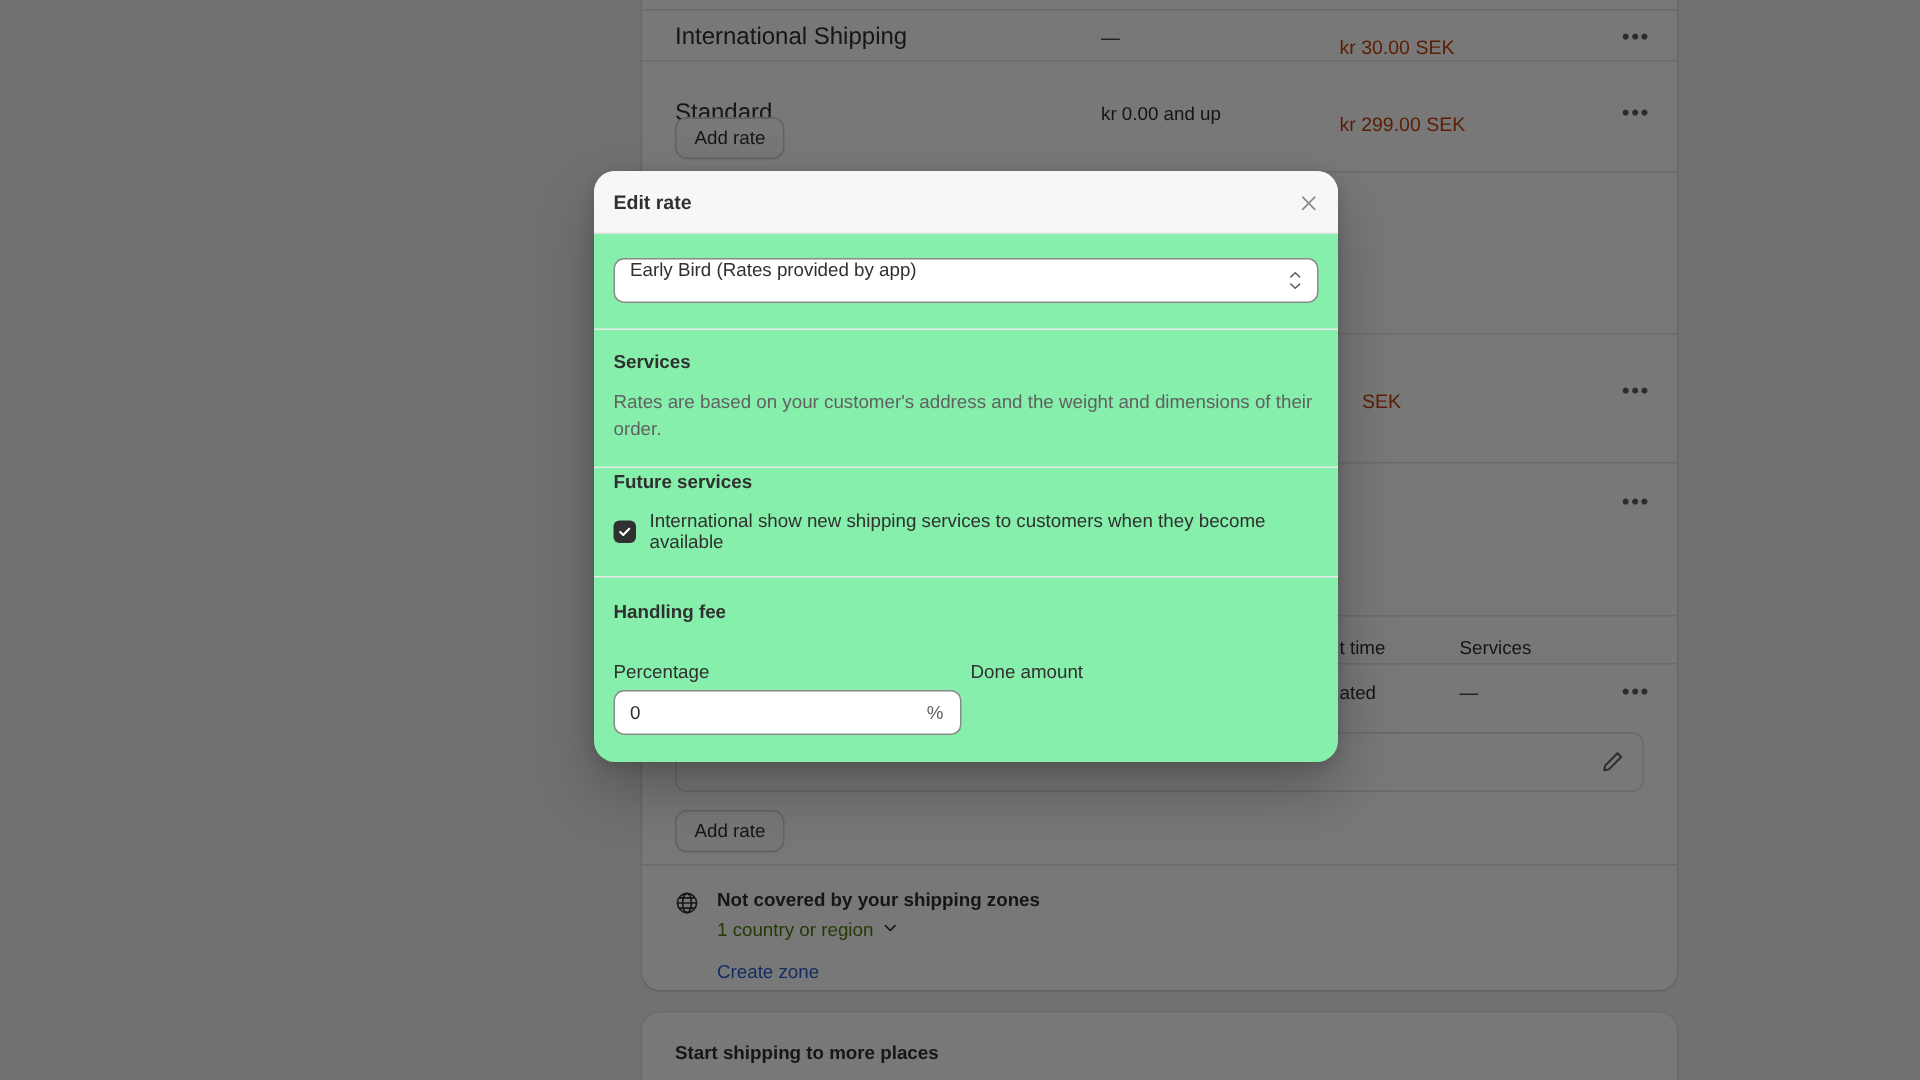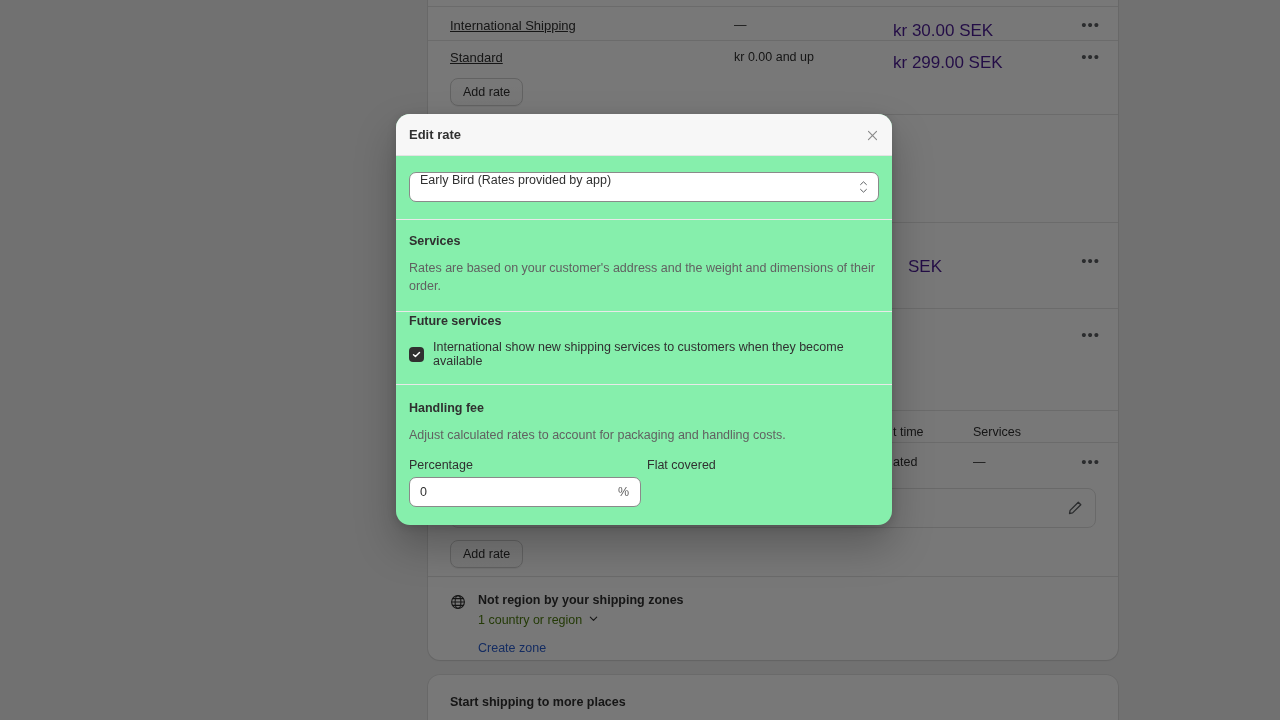--- a/index.html
+++ b/index.html
@@ -22,23 +22,23 @@
     border-radius: 12px;
     box-shadow: 0 0 0 1px rgba(0,0,0,0.06), 0 1px 2px rgba(0,0,0,0.08);
   }
   #card-zones { left: 428px; top: -260px; width: 690px; height: 920px; }
   #card-more  { left: 428px; top: 675px; width: 690px; height: 140px; }
 
   .row {
     position: absolute; left: 0; right: 0; height: 34px;
     display: flex; align-items: center;
   }
-  .row .c-name   { position: absolute; left: 22px;  font-size: 13px; color: #303030; text-decoration: underline; }
+  .row .c-name   { position: absolute; left: 22px;  font-size: 16px; color: #303030; }
   .row .c-cond   { position: absolute; left: 306px; font-size: 12.5px; color: #303030; }
-  .row .c-price  { position: absolute; left: 465px; font-size: 17px; color: #4c1d95; margin-top: 12px; }
+  .row .c-price  { position: absolute; left: 465px; font-size: 13px; color: #c2410c; margin-top: 12px; }
   .row .c-time   { position: absolute; left: 465px; font-size: 12.5px; color: #303030; }
   .row .c-svc    { position: absolute; left: 545px; font-size: 12.5px; color: #303030; }
   .row .c-dots   { position: absolute; right: 18px; font-size: 15px; color: #5c5f62; letter-spacing: 1px; line-height: 8px; }
   .hdr .c-time, .hdr .c-svc, .hdr .c-name, .hdr .c-cond, .hdr .c-price { color: #303030; }
   .rule { position: absolute; left: 0; right: 0; height: 1px; background: #e3e3e3; }
 
   .btn-sm {
     position: absolute;
     display: inline-flex; align-items: center; justify-content: center;
     height: 28px; padding: 0 12px;
@@ -133,21 +133,21 @@
   .check-row { display: flex; align-items: center; gap: 9px; margin-top: 12px; }
   .cb {
     width: 15px; height: 15px; flex: none;
     background: #303030; border-radius: 4px;
     display: flex; align-items: center; justify-content: center;
   }
   .cb svg { width: 9px; height: 9px; }
   .check-label { font-size: 12.5px; color: #303030; }
 
   .fields { display: flex; gap: 6px; margin-top: 14px; }
-  .field { flex: 1; }
+  .field { flex: 1; margin-top: 12px; }
   .f-label { font-size: 12.5px; color: #303030; margin-bottom: 5px; }
   .f-input {
     position: relative;
     height: 30px;
     border: 1px solid #8a8a8a;
     border-radius: 7px;
     background: #ffffff;
     display: flex; align-items: center;
   }
   .f-val { font-size: 12.5px; color: #303030; padding-left: 10px; }
@@ -189,21 +189,21 @@
 
     <div class="row" style="top:268px;">
       <span class="c-name">International Shipping</span>
       <span class="c-cond">—</span>
       <span class="c-price">kr 30.00 SEK</span>
       <span class="c-dots">•••</span>
     </div>
 
     <div class="rule" style="top:300px;"></div>
 
-    <div class="row" style="top:300px;">
+    <div class="row" style="top:319px;">
       <span class="c-name">Standard</span>
       <span class="c-cond">kr 0.00 and up</span>
       <span class="c-price">kr 299.00 SEK</span>
       <span class="c-dots">•••</span>
     </div>
 
     <div class="btn-sm" style="left:22px; top:338px;">Add rate</div>
 
     <div class="rule" style="top:374px;"></div>
 
@@ -243,21 +243,21 @@
     <div class="nocover" style="top:836px;">
       <div class="nocover-head">
         <span class="globe">
           <svg viewBox="0 0 16 16" fill="none" stroke="#303030" stroke-width="1.1">
             <circle cx="8" cy="8" r="6.4"></circle>
             <ellipse cx="8" cy="8" rx="2.9" ry="6.4"></ellipse>
             <path d="M1.8 8h12.4M2.7 4.6h10.6M2.7 11.4h10.6"></path>
           </svg>
         </span>
         <div>
-          <div class="nocover-title">Not region by your shipping zones</div>
+          <div class="nocover-title">Not covered by your shipping zones</div>
           <div class="nocover-sub">
             <span>1 country or region</span>
             <span>
               <svg viewBox="0 0 12 12" width="11" height="11" fill="none" stroke="#303030" stroke-width="1.2" stroke-linecap="round" stroke-linejoin="round">
                   <path d="M2.5 4.5L6 8l3.5-3.5"></path>
                 </svg>
             </span>
           </div>
           <a class="link">Create zone</a>
         </div>
@@ -315,31 +315,30 @@
           <svg viewBox="0 0 12 12" fill="none" stroke="#ffffff" stroke-width="1.9" stroke-linecap="round" stroke-linejoin="round">
               <path d="M2 6.2l2.6 2.6L10 3.4"></path>
             </svg>
         </span>
         <span class="check-label">International show new shipping services to customers when they become available</span>
       </div>
     </div>
 
     <div class="sect sect-div" style="padding-bottom:18px;">
       <div class="h-label">Handling fee</div>
-      <div class="p-text">Adjust calculated rates to account for packaging and handling costs.</div>
 
       <div class="fields">
         <div class="field">
           <div class="f-label">Percentage</div>
           <div class="f-input">
             <span class="f-val">0</span>
             <span class="f-suffix">%</span>
           </div>
         </div>
         <div class="field">
-          <div class="f-label">Flat covered</div>
+          <div class="f-label">Done amount</div>
         </div>
       </div>
     </div>
   </div>
 
 
 </div>
 
 </body></html>

